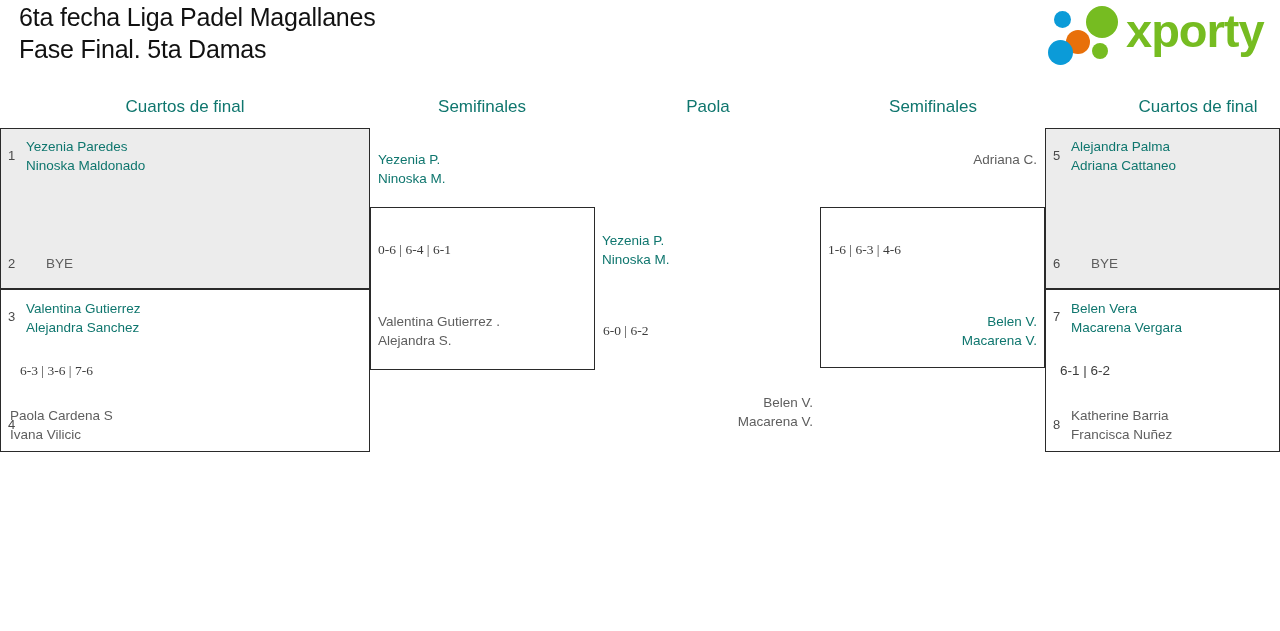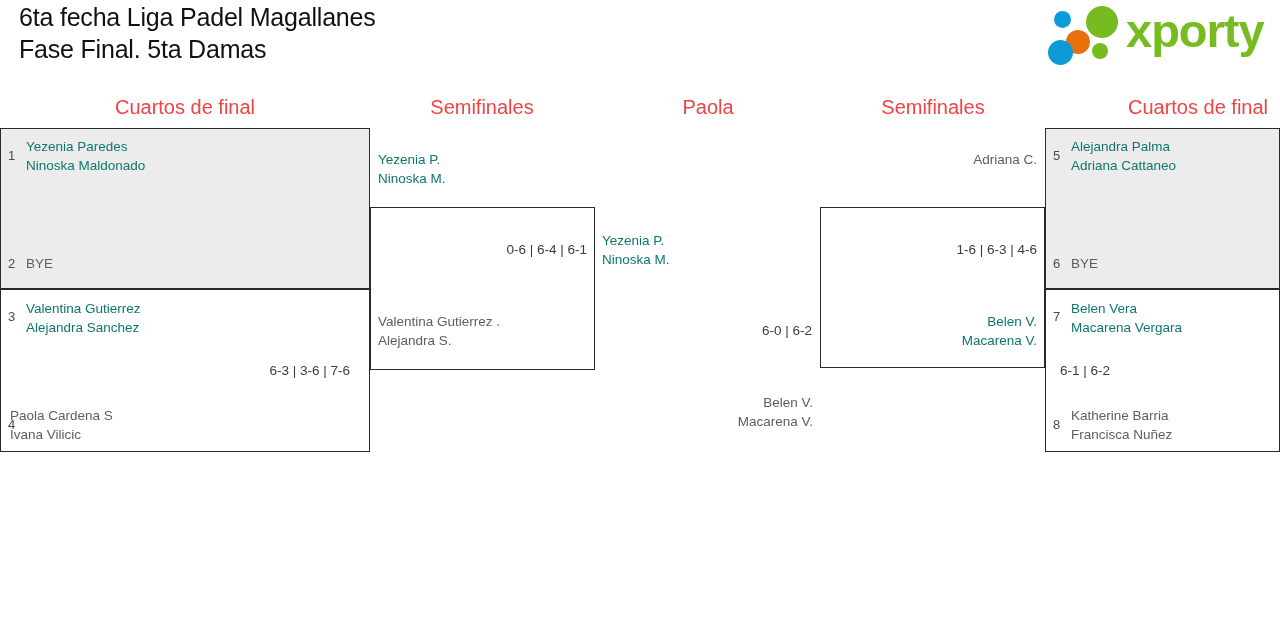--- a/index.html
+++ b/index.html
@@ -47,24 +47,24 @@
     font-size: 47px;
     line-height: 50px;
     font-weight: 700;
     letter-spacing: -1px;
   }
 
   
   .round-header {
     position: absolute;
     top: 96px;
-    font-size: 20px;
+    font-size: 17px;
     line-height: 22px;
     text-align: center;
-    color: #ef4444;
+    color: #0f766e;
     white-space: nowrap;
   }
 
   
   .match-box {
     position: absolute;
     box-sizing: border-box;
     border: 1px solid #2a2a2a;
     background: #ffffff;
   }
@@ -91,29 +91,30 @@
     font-weight: 400;
   }
 
   .score {
     position: absolute;
     font-size: 13.5px;
     line-height: 18px;
     color: #3c3c3c;
     white-space: nowrap;
   }
-  .score.center { text-align: right; }
+  .score.center { text-align: left; font-family: Liberation Serif, serif; }
   .score.right  { text-align: left; }
 
   .bye-label {
     position: absolute;
     font-size: 13.5px;
     line-height: 19px;
     color: #5e5e5e;
     white-space: nowrap;
+    margin-left: 20px;
   }
 </style>
 </head>
 <body>
 
 <div id="tournament-title">
   <span class="tline">6ta fecha Liga Padel Magallanes</span>
   <span class="tline">Fase Final. 5ta Damas</span>
 </div>
 

